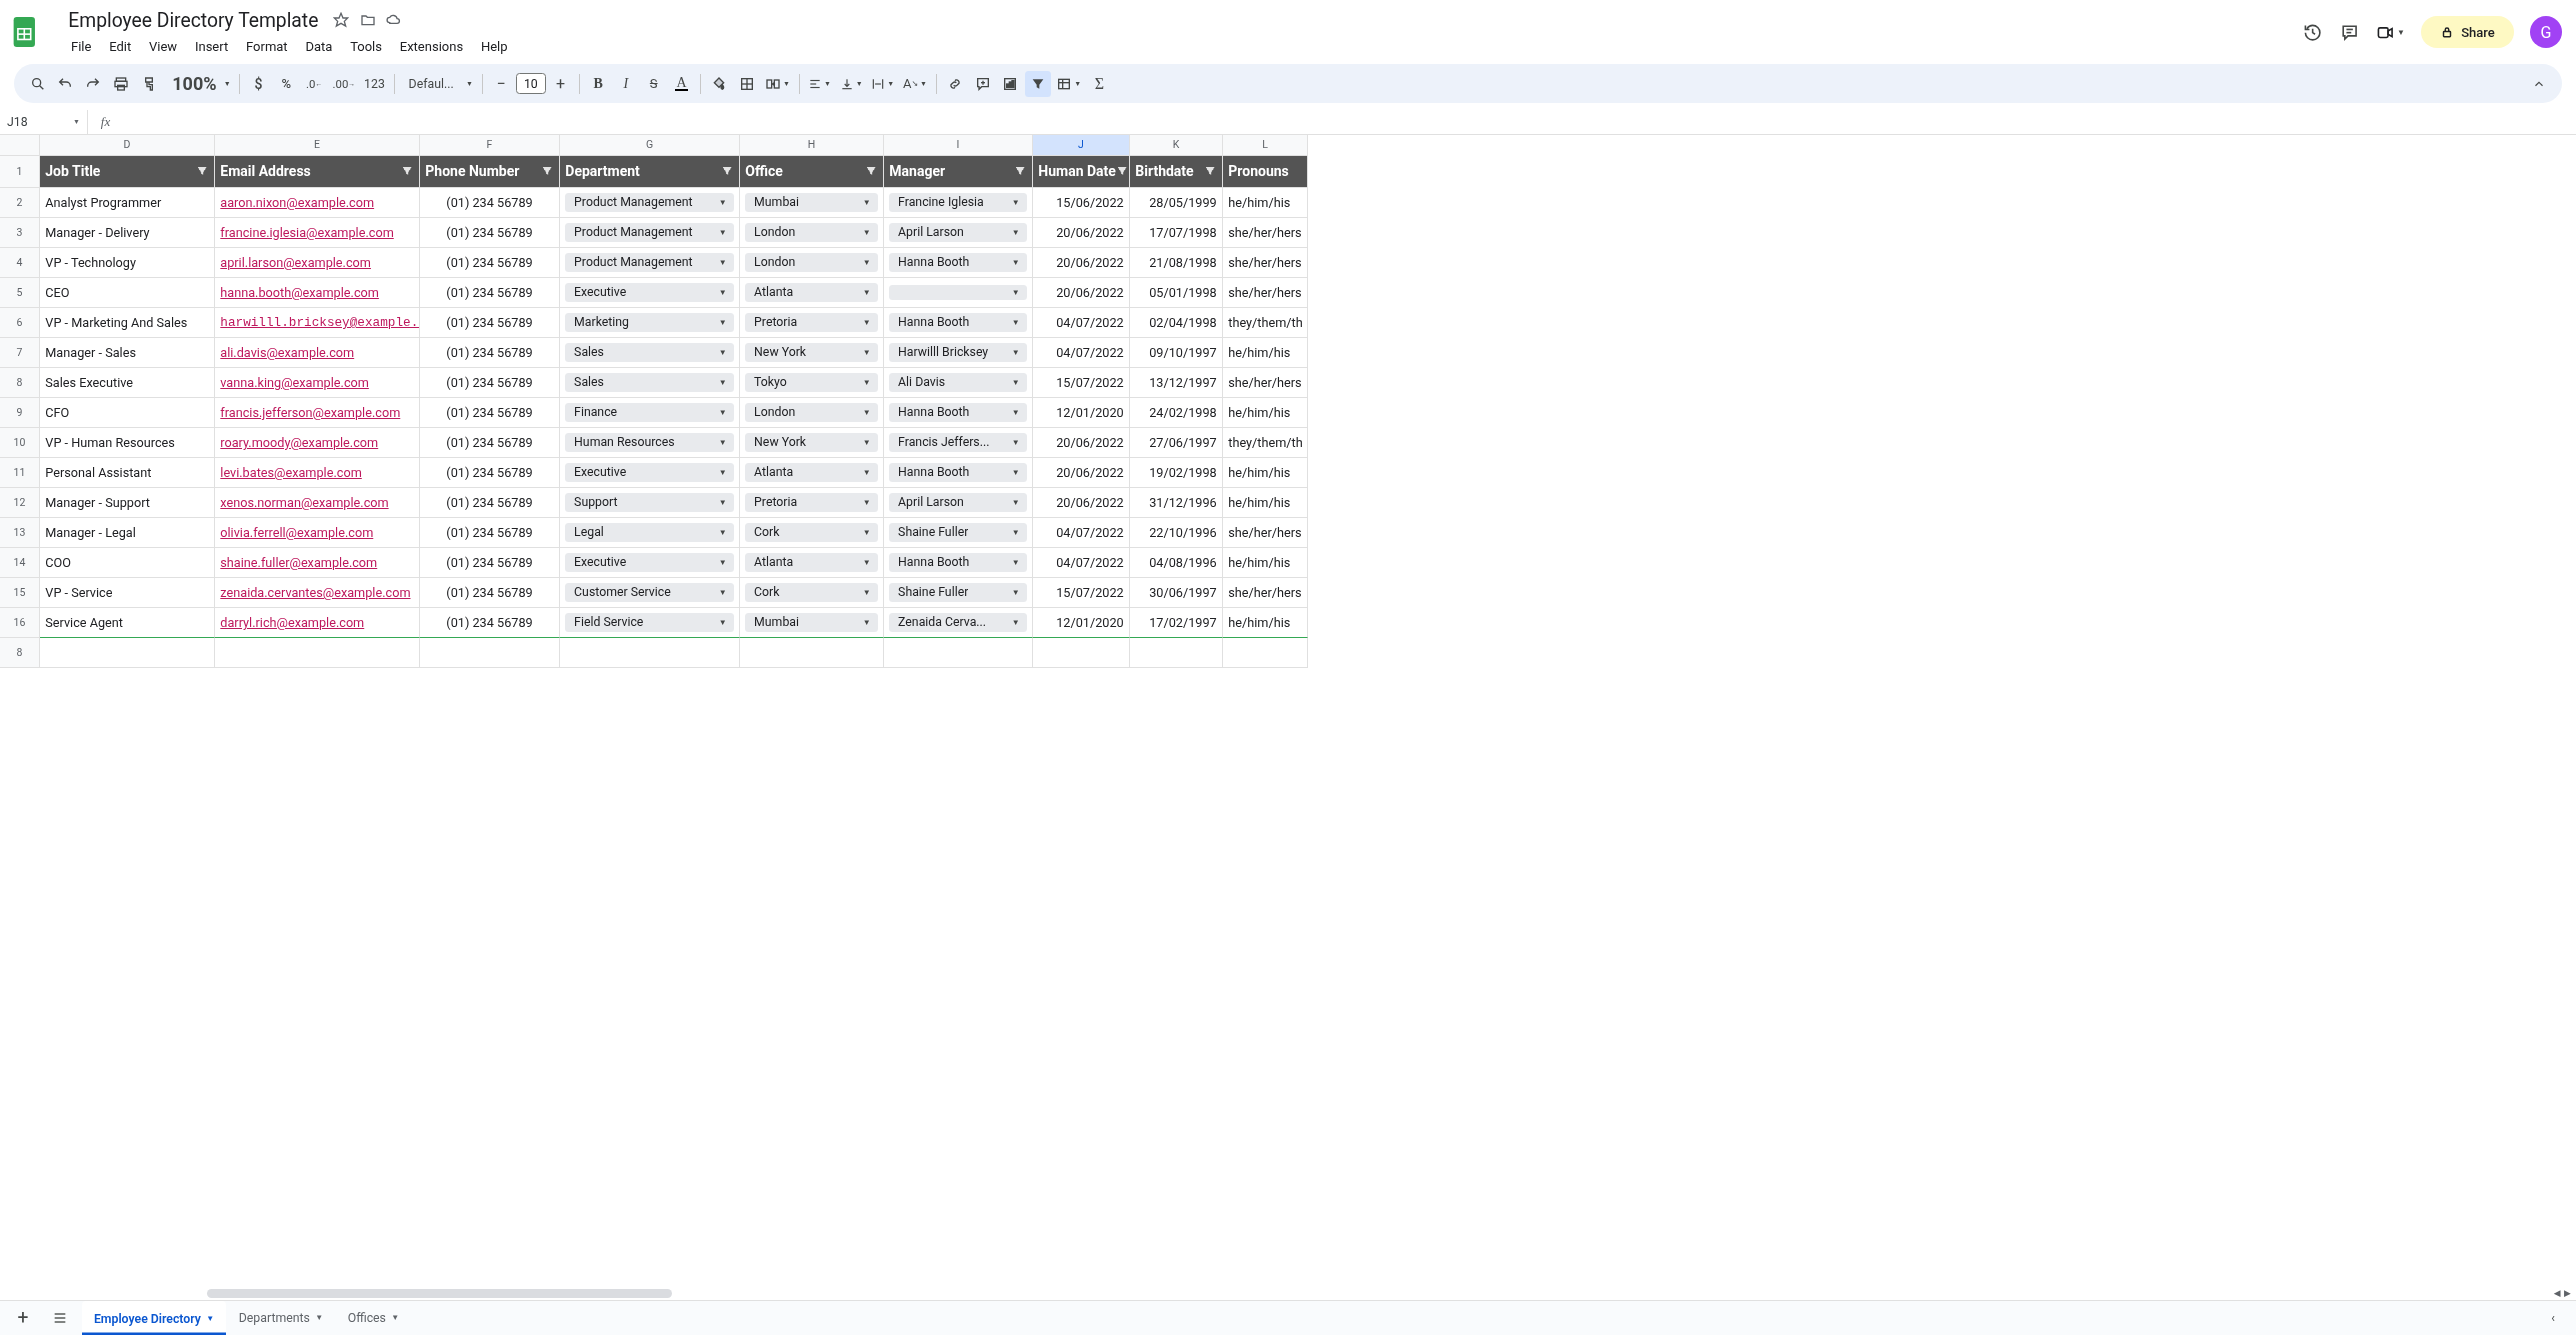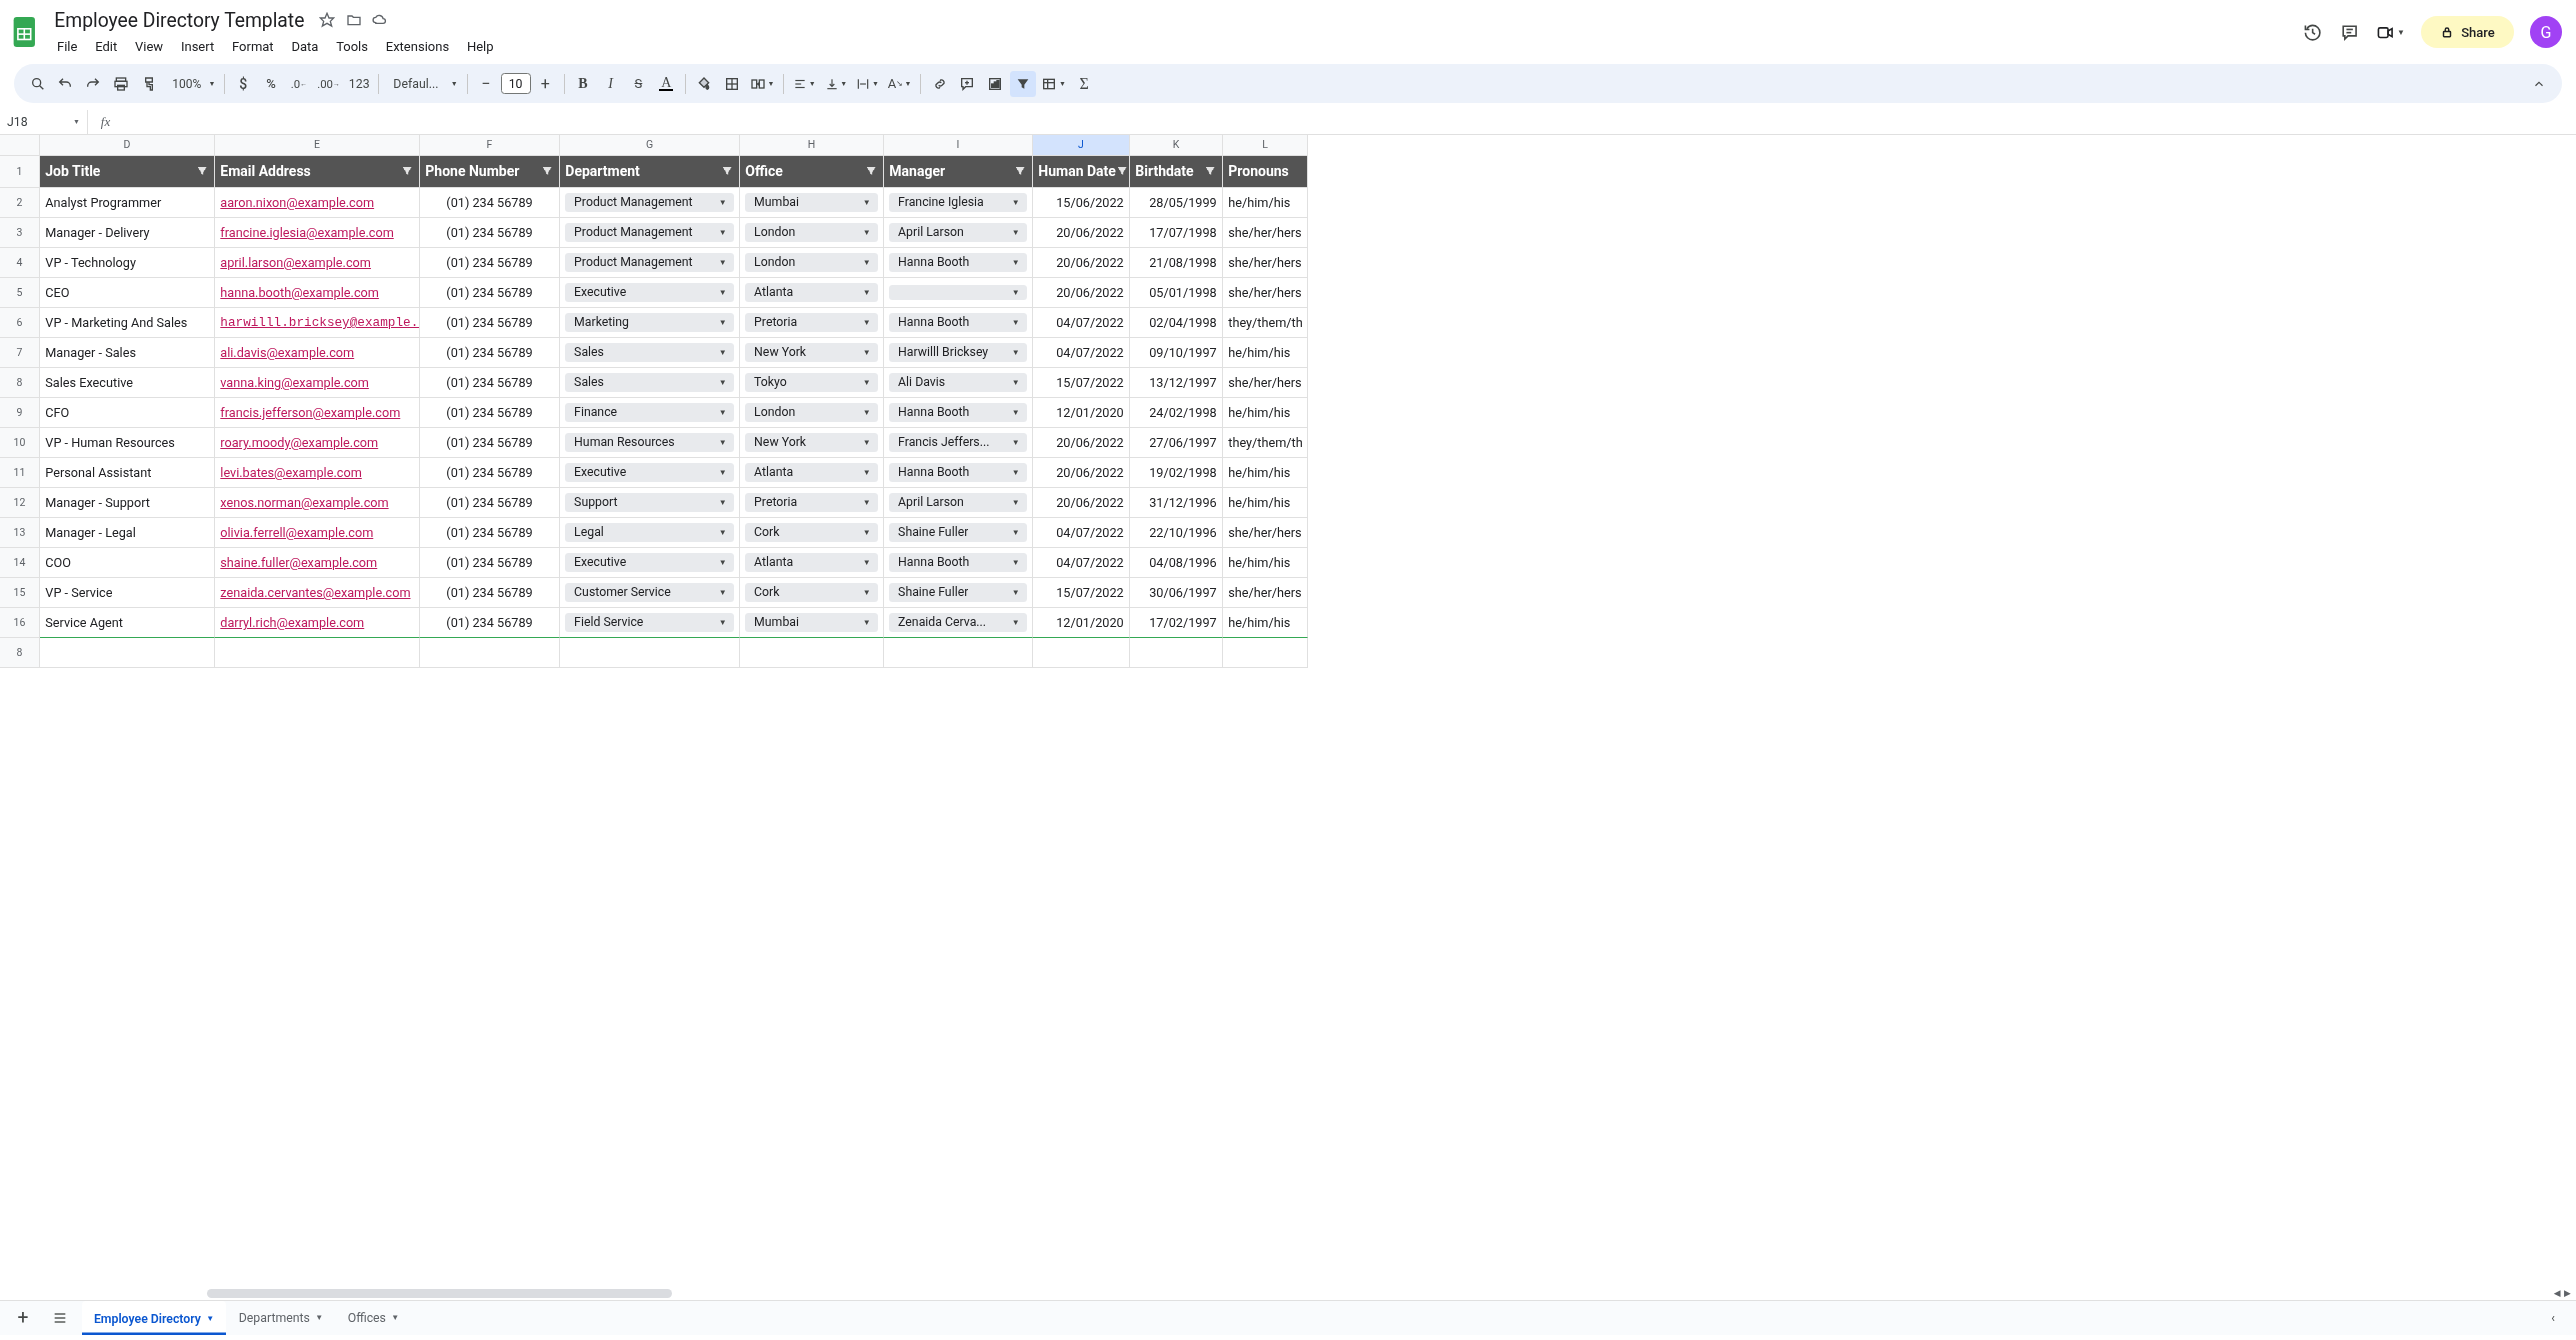--- a/index.html
+++ b/index.html
@@ -1,39 +1,39 @@
 <!DOCTYPE html>
 <html style="font-size:14px"><head>
 <meta charset="utf-8">
 <style>
 * { box-sizing: border-box; margin: 0; padding: 0; }
 body { font-family: "Google Sans", Roboto, Arial, sans-serif; font-size: 12.3px; color: #202124; background: #fff; overflow: hidden; }
 
 
-.titlebar { display: flex; align-items: center; padding: 7px 14px 3.5px 7px; gap: 7px; }
+.titlebar { display: flex; align-items: center; padding: 7px 14px 3.5px 7px; gap: 21px; }
 .logo { width: 35px; height: 35px; display: flex; align-items: center; justify-content: center; }
 .logo-svg { width: 24.6px; height: 32px; }
 .title-area { flex: 1; }
 .title-row { display: flex; align-items: center; gap: 8.8px; }
 .doc-title { font-size: 19.3px; color: #202124; padding: 1.8px 5.3px; border-radius: 3.5px; }
 .title-icon { color: #5f6368; width: 17.5px; height: 17.5px; display: flex; align-items: center; justify-content: center; cursor: pointer; }
 .menubar { display: flex; gap: 1.8px; margin-top: 1.8px; }
 .menu-item { padding: 3.5px 8px; font-size: 13px; color: #202124; border-radius: 3.5px; cursor: pointer; }
 .titlebar-right { display: flex; align-items: center; gap: 16px; }
 .tb-icon { width: 21px; height: 21px; color: #444746; cursor: pointer; display: flex; align-items: center; justify-content: center; }
 .tb-icon-group { display: flex; align-items: center; gap: 1.8px; }
 .share-btn { display: flex; align-items: center; gap: 7px; background: #fef9c3; border-radius: 35px; padding: 8.8px 19.3px; font-size: 13px; font-weight: 500; cursor: pointer; }
 .avatar { width: 32px; height: 32px; border-radius: 50%; background: #a142f4; color: #fff; display: flex; align-items: center; justify-content: center; font-size: 16px; }
 
 
 .toolbar { display: flex; align-items: center; background: #edf2fa; border-radius: 35px; margin: 3.5px 14px 7px 14px; padding: 3.5px 10.5px; gap: 1.8px; height: 39px; }
 .tool-btn { min-width: 26px; height: 26px; display: flex; align-items: center; justify-content: center; color: #444746; border-radius: 3.5px; cursor: pointer; padding: 0 3.5px; font-size: 12.3px; }
 .tool-btn.active { background: #d3e3fd; }
 .tool-sep { width: 0.9px; height: 19.3px; background: #c7c7c7; margin: 0 3.5px; }
-.zoom-text { font-size: 12px; padding: 0 5.3px; }
+.zoom-text { font-size: 18px; padding: 0 5.3px; font-weight: bold; }
 .font-select { font-size: 12.3px; padding: 0 5.3px; min-width: 61px; }
 .fontsize-box { border: 0.9px solid #747775; border-radius: 3.5px; width: 30px; height: 21px; display: flex; align-items: center; justify-content: center; font-size: 12.3px; background: #fff; }
 .toolbar-spacer { flex: 1; }
 .tool-dd { display: flex; align-items: center; }
 .tool-dd .caret { font-size: 7px; margin-left: 1.8px; }
 .textcolor-a { border-bottom: 2.6px solid #000; line-height: 12.3px; font-family: serif; font-size: 14px; padding: 0 1.8px; }
 
 
 .formula-row { display: flex; align-items: center; border-bottom: 0.9px solid #e0e0e0; height: 24.6px; }
 .name-box { width: 88px; padding: 0 7px; font-size: 12.3px; color: #3c4043; display: flex; align-items: center; justify-content: space-between; border-right: 0.9px solid #e0e0e0; height: 100%; }

